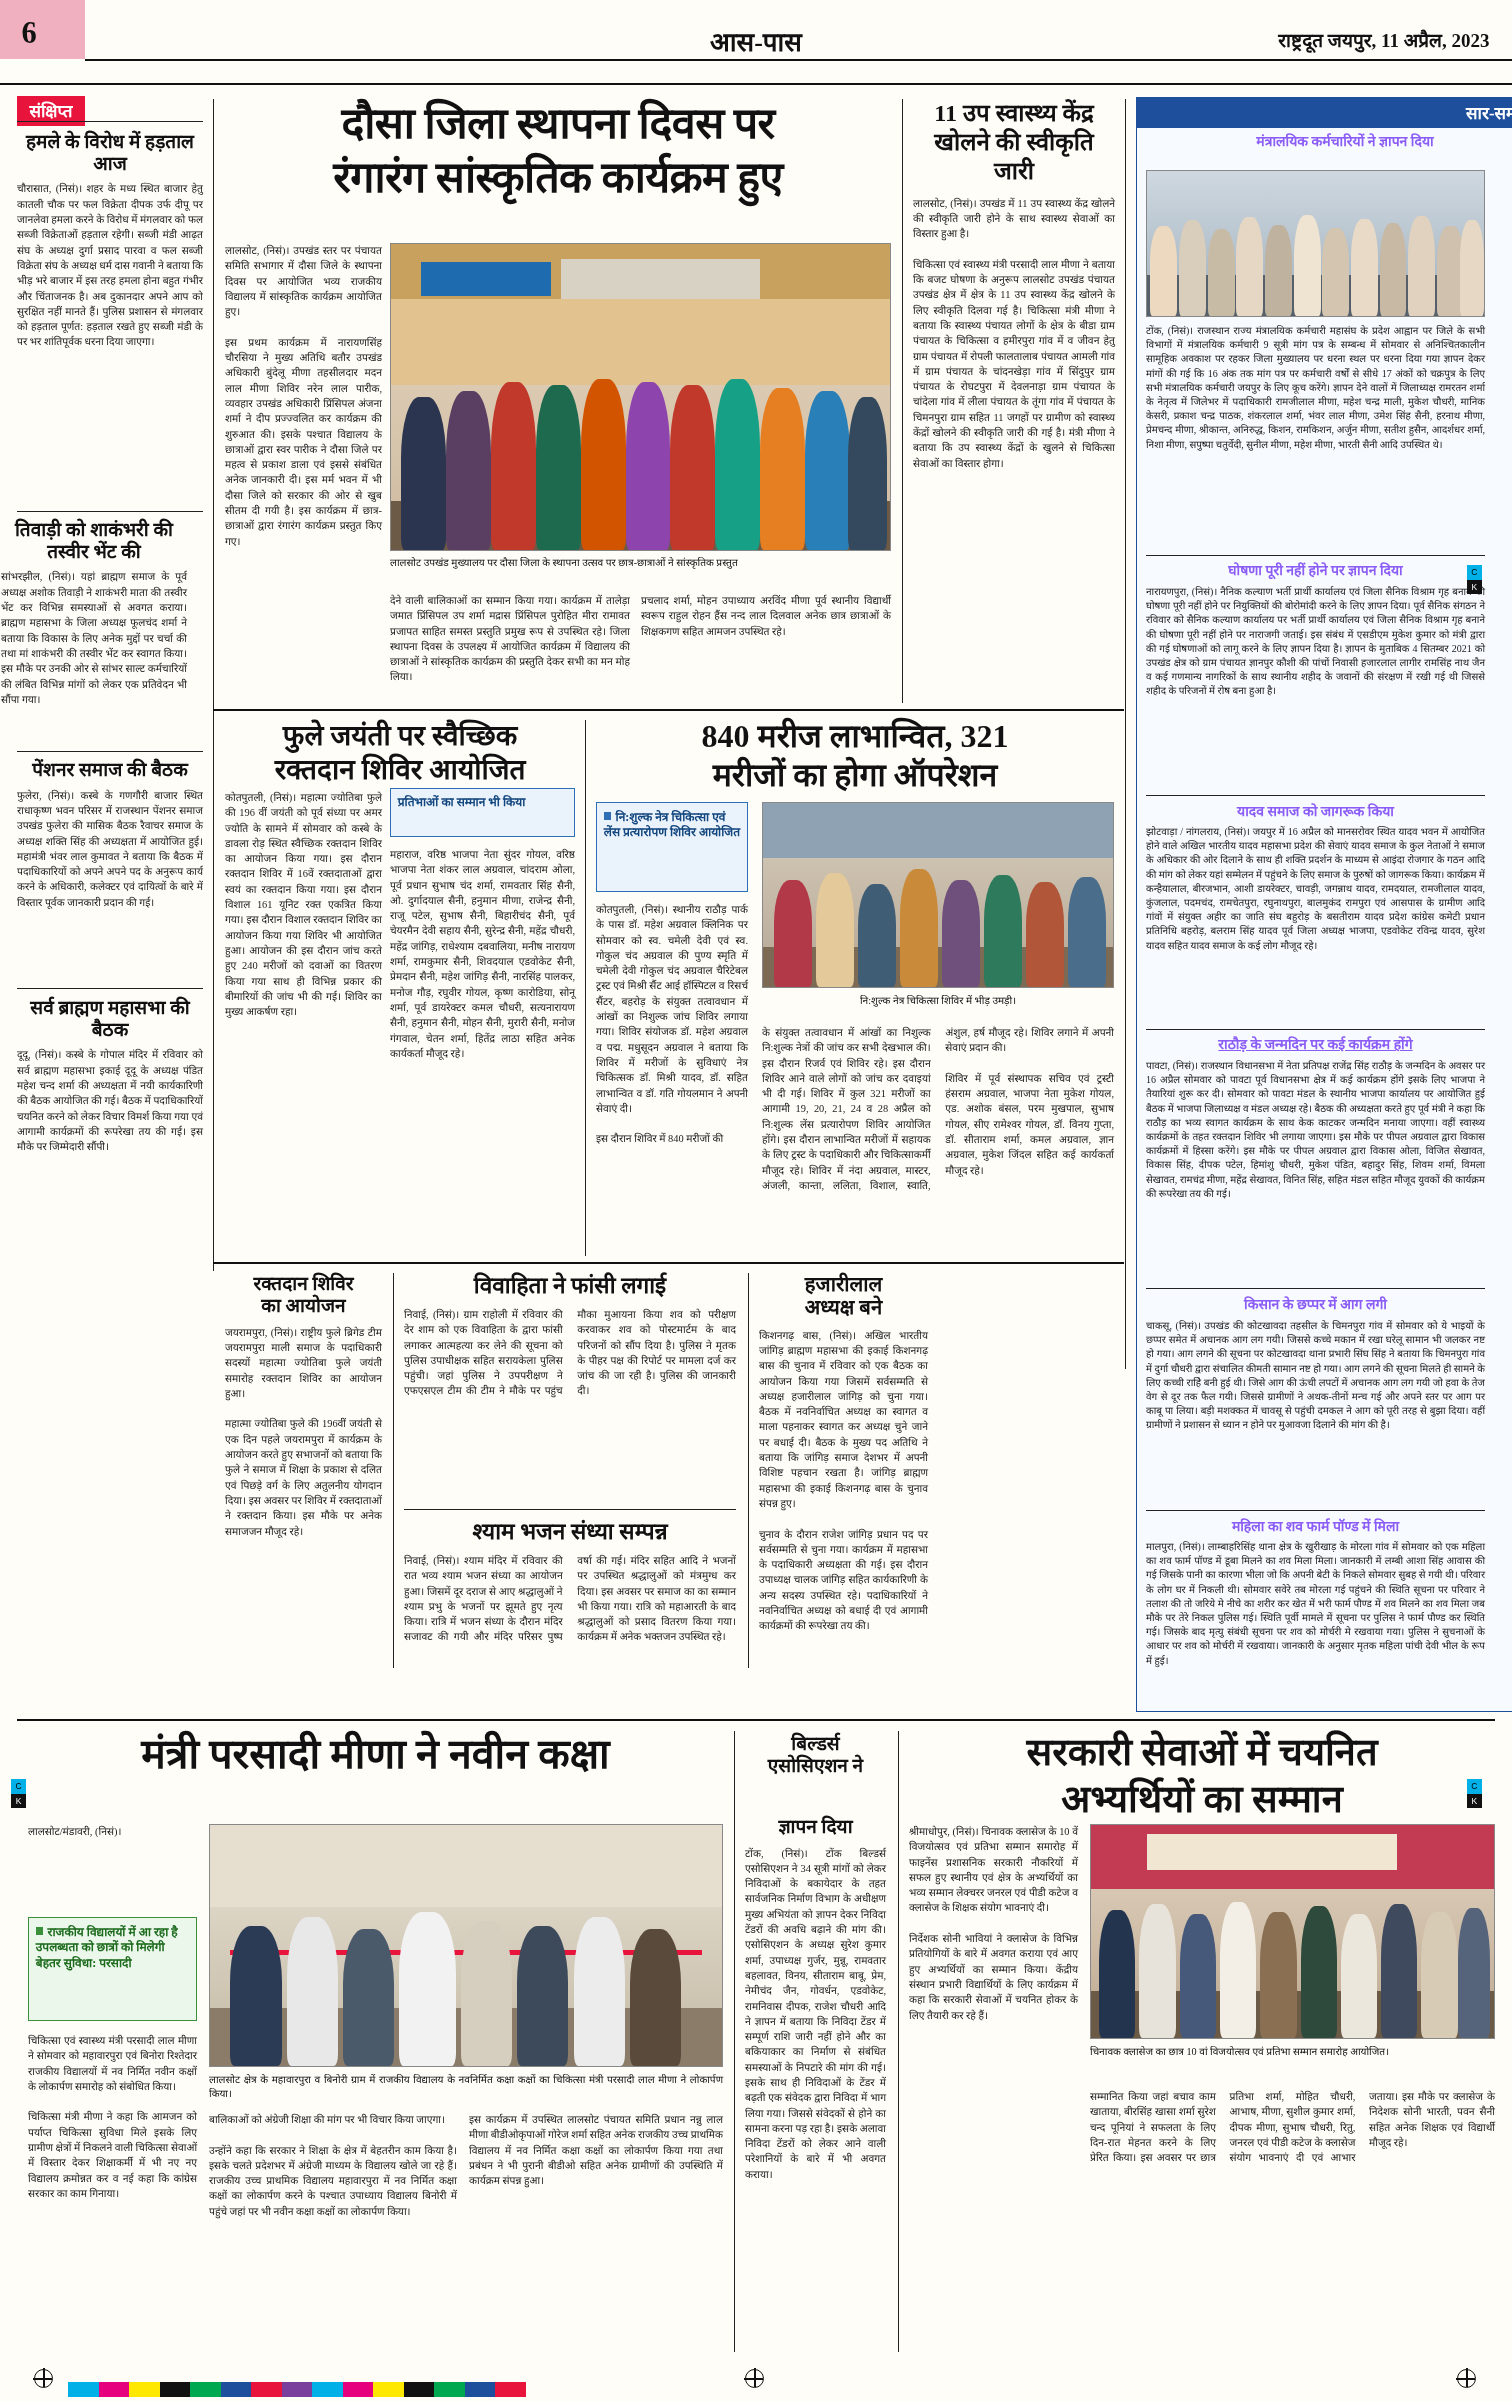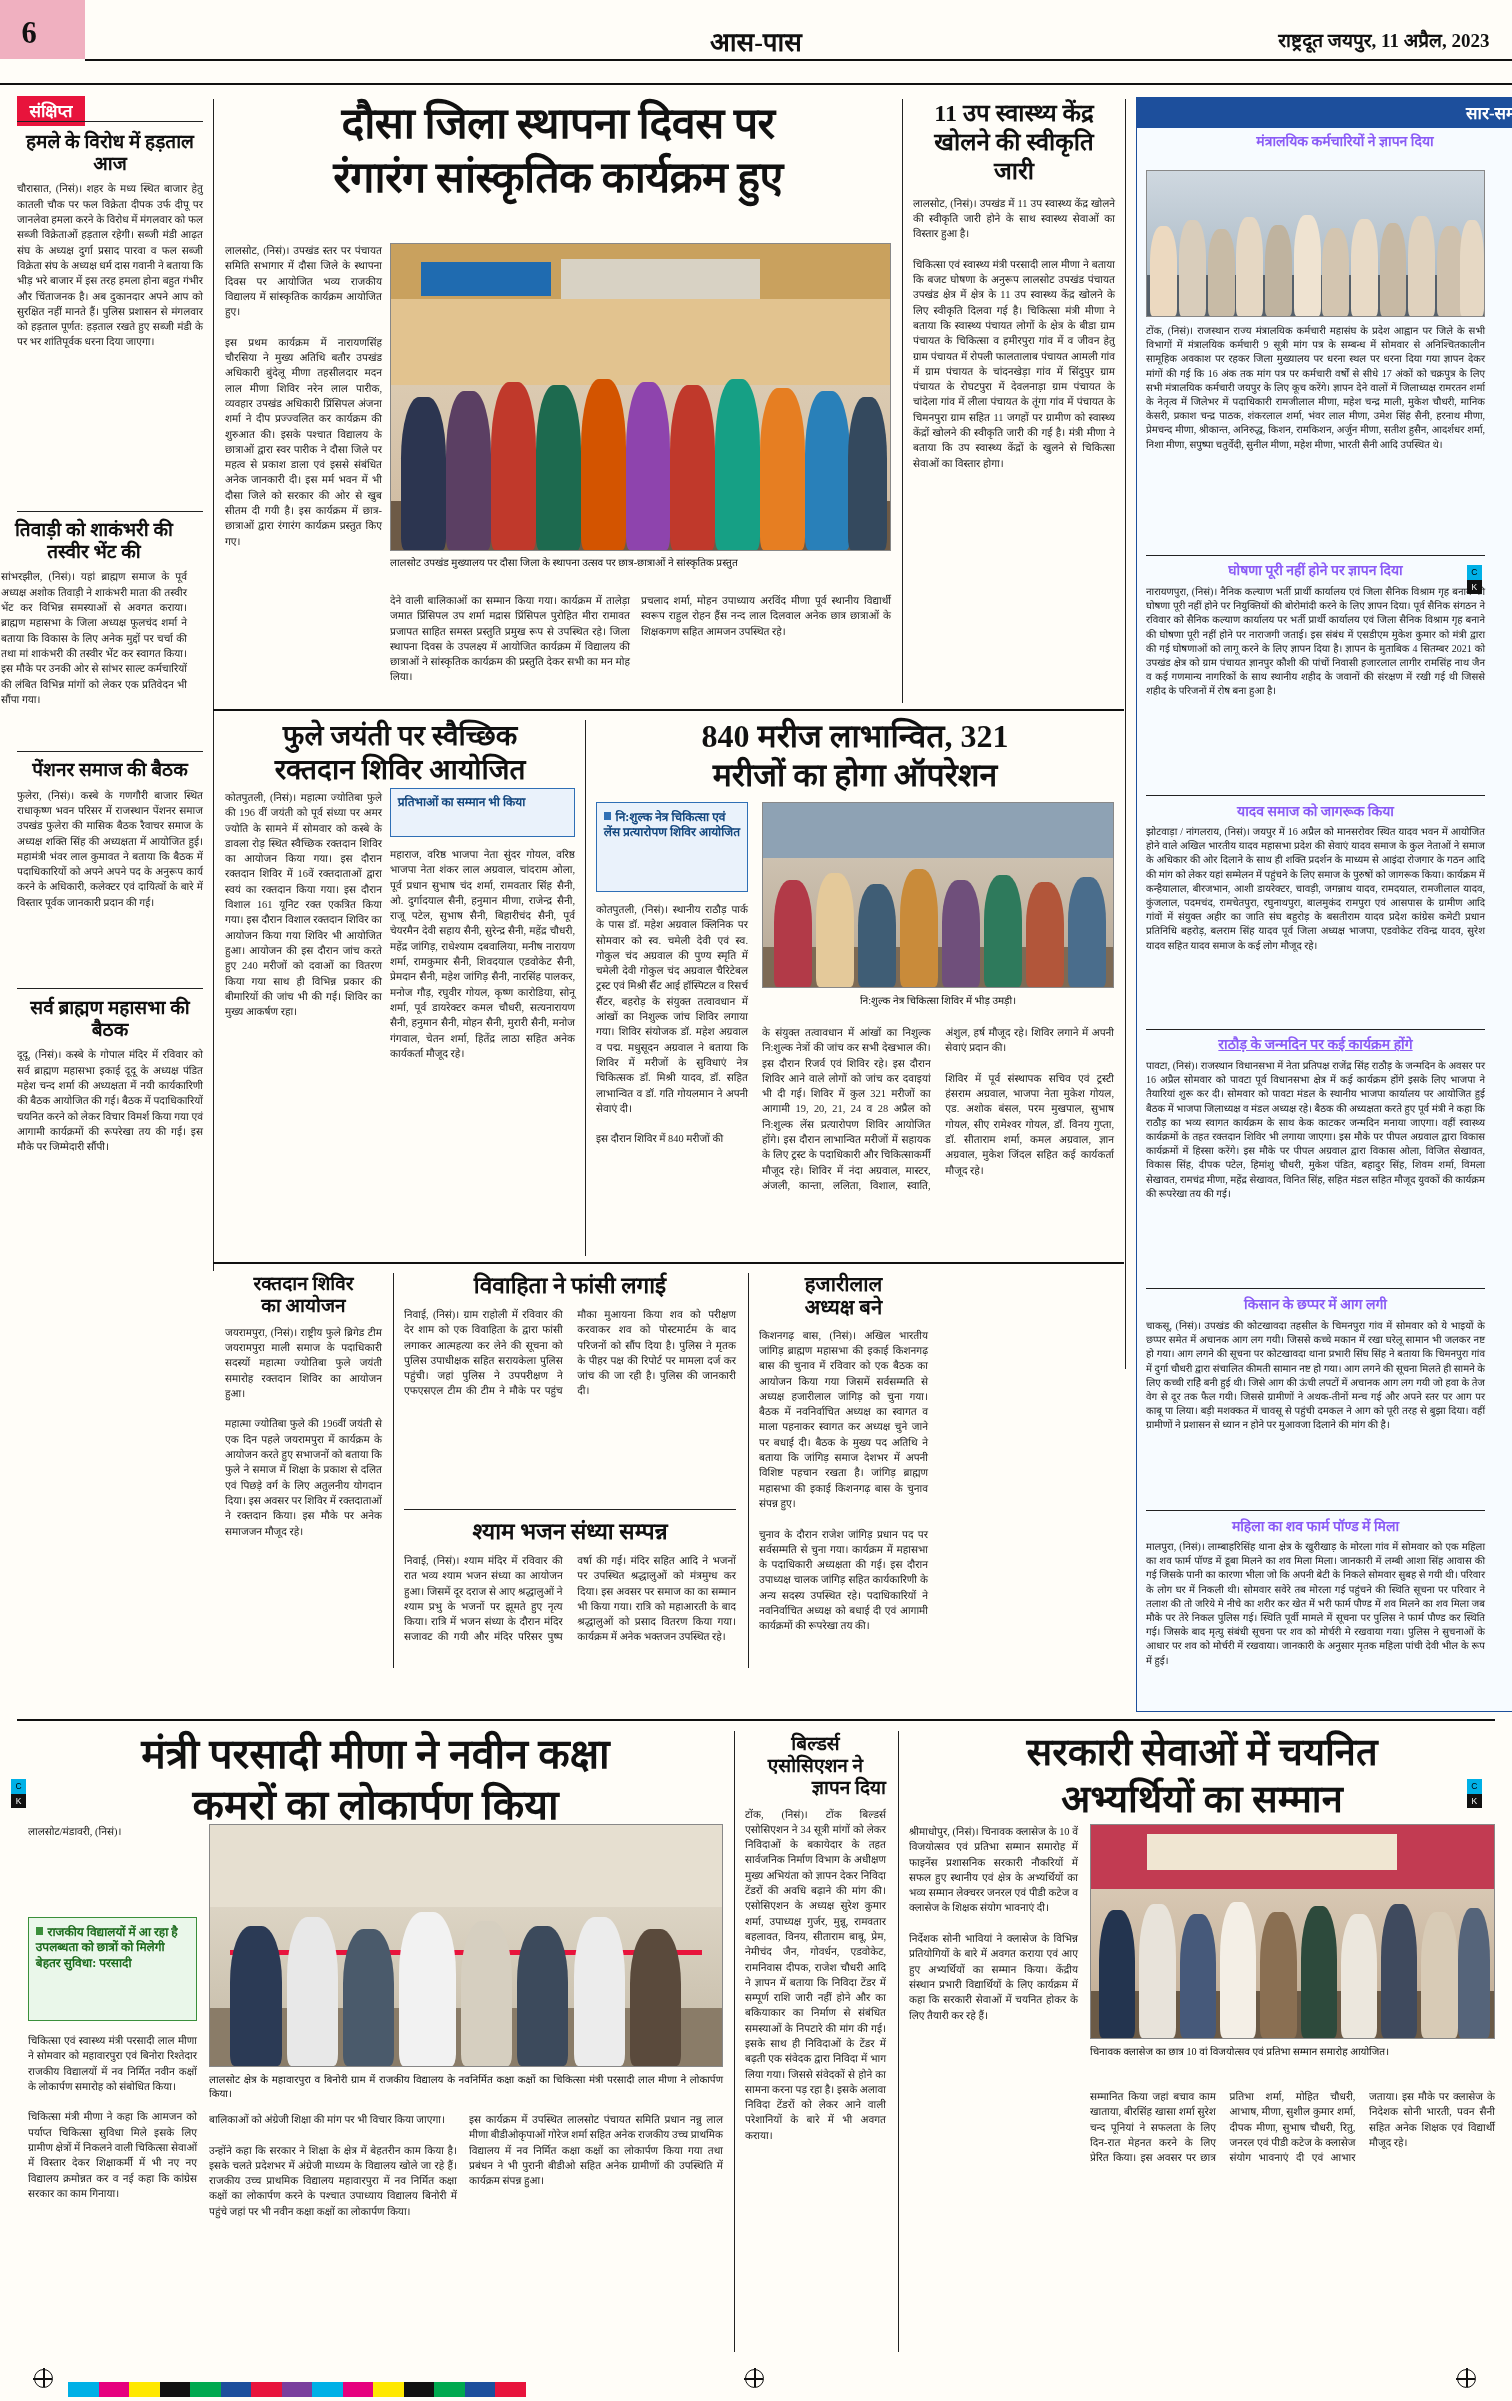--- a/index.html
+++ b/index.html
@@ -319,21 +319,20 @@
     <div class="hl" style="font-size:20.3px;text-align:center;">अध्यक्ष बने</div>
     <div class="body-txt" style="margin-top:8px;">किशनगढ़ बास, (निसं)। अखिल भारतीय जांगिड़ ब्राह्मण महासभा की इकाई किशनगढ़ बास की चुनाव में रविवार को एक बैठक का आयोजन किया गया जिसमें सर्वसम्मति से अध्यक्ष हजारीलाल जांगिड़ को चुना गया। बैठक में नवनिर्वाचित अध्यक्ष का स्वागत व माला पहनाकर स्वागत कर अध्यक्ष चुने जाने पर बधाई दी। बैठक के मुख्य पद अतिथि ने बताया कि जांगिड़ समाज देशभर में अपनी विशिष्ट पहचान रखता है। जांगिड़ ब्राह्मण महासभा की इकाई किशनगढ़ बास के चुनाव संपन्न हुए।
 
 चुनाव के दौरान राजेश जांगिड़ प्रधान पद पर सर्वसम्मति से चुना गया। कार्यक्रम में महासभा के पदाधिकारी अध्यक्षता की गई। इस दौरान उपाध्यक्ष चालक जांगिड़ सहित कार्यकारिणी के अन्य सदस्य उपस्थित रहे। पदाधिकारियों ने नवनिर्वाचित अध्यक्ष को बधाई दी एवं आगामी कार्यक्रमों की रूपरेखा तय की।</div>
   </div>
 
   <div class="hr-thick" style="left:17px;top:1719px;width:1478px;"></div>
 
   <div style="position:absolute;left:28px;top:1731px;width:695px;">
     <div class="hl" style="font-size:41px;text-align:center;">मंत्री परसादी मीणा ने नवीन कक्षा</div>
-    <div class="hl" style="font-size:41px;text-align:center;margin-top:3.4px;">कमरों का लोकार्पण किया</div>
   </div>
 
   <div class="photo" style="left:209px;top:1824px;width:514px;height:243px;">
     <div style="position:absolute;inset:0;background:linear-gradient(#e9e2d4,#c3b9a5);"></div>
     <div style="position:absolute;left:0;top:0;width:100%;height:34%;background:#e6dfd0;"></div>
     <div style="position:absolute;left:0;bottom:0;width:100%;height:24%;background:#8a7c68;"></div>
     <div style="position:absolute;left:4%;top:52%;width:92%;height:4.5px;background:#e8143c;"></div>
     <div class="ppl" style="left:4%;width:10%;height:58%;background:#2b3a55;"></div>
     <div class="ppl" style="left:15%;width:10%;height:62%;background:#e8e8e8;"></div>
     <div class="ppl" style="left:26%;width:10%;height:57%;background:#4a5a6b;"></div>
@@ -360,21 +359,21 @@
   <div class="body-txt" style="position:absolute;left:209px;top:2112px;width:248px;">बालिकाओं को अंग्रेजी शिक्षा की मांग पर भी विचार किया जाएगा।
 
 उन्होंने कहा कि सरकार ने शिक्षा के क्षेत्र में बेहतरीन काम किया है। इसके चलते प्रदेशभर में अंग्रेजी माध्यम के विद्यालय खोले जा रहे हैं। राजकीय उच्च प्राथमिक विद्यालय महावारपुरा में नव निर्मित कक्षा कक्षों का लोकार्पण करने के पश्चात उपाध्याय विद्यालय बिनोरी में पहुंचे जहां पर भी नवीन कक्षा कक्षों का लोकार्पण किया।</div>
   <div class="body-txt" style="position:absolute;left:469px;top:2112px;width:254px;">इस कार्यक्रम में उपस्थित लालसोट पंचायत समिति प्रधान नन्नु लाल मीणा बीडीओकृपाओं गोरेज शर्मा सहित अनेक राजकीय उच्च प्राथमिक विद्यालय में नव निर्मित कक्षा कक्षों का लोकार्पण किया गया तथा प्रबंधन ने भी पुरानी बीडीओ सहित अनेक ग्रामीणों की उपस्थिति में कार्यक्रम संपन्न हुआ।</div>
 
   <div class="col-rule" style="left:734px;top:1731px;height:621px;"></div>
 
   <div style="position:absolute;left:745px;top:1733px;width:141px;">
     <div class="hl" style="font-size:19px;text-align:center;">बिल्डर्स</div>
     <div class="hl" style="font-size:19px;text-align:center;">एसोसिएशन ने</div>
-    <div class="hl" style="font-size:19px;text-align:right;">ज्ञापन दिया</div>
+    <div class="hl" style="font-size:19px;text-align:center;margin-top:39px;">ज्ञापन दिया</div>
     <div class="body-txt" style="margin-top:8px;">टोंक, (निसं)। टोंक बिल्डर्स एसोसिएशन ने 34 सूत्री मांगों को लेकर निविदाओं के बकायेदार के तहत सार्वजनिक निर्माण विभाग के अधीक्षण मुख्य अभियंता को ज्ञापन देकर निविदा टेंडरों की अवधि बढ़ाने की मांग की। एसोसिएशन के अध्यक्ष सुरेश कुमार शर्मा, उपाध्यक्ष गुर्जर, मुन्नू, रामवतार बहलावत, विनय, सीताराम बाबू, प्रेम, नेमीचंद जैन, गोवर्धन, एडवोकेट, रामनिवास दीपक, राजेश चौधरी आदि ने ज्ञापन में बताया कि निविदा टेंडर में सम्पूर्ण राशि जारी नहीं होने और का बकियाकार का निर्माण से संबंधित समस्याओं के निपटारे की मांग की गई। इसके साथ ही निविदाओं के टेंडर में बढ़ती एक संवेदक द्वारा निविदा में भाग लिया गया। जिससे संवेदकों से होने का सामना करना पड़ रहा है। इसके अलावा निविदा टेंडरों को लेकर आने वाली परेशानियों के बारे में भी अवगत कराया।</div>
   </div>
 
   <div class="col-rule" style="left:898px;top:1731px;height:621px;"></div>
 
   <div style="position:absolute;left:909px;top:1731px;width:586px;">
     <div class="hl" style="font-size:38px;text-align:center;">सरकारी सेवाओं में चयनित</div>
     <div class="hl" style="font-size:38px;text-align:center;margin-top:3.4px;">अभ्यर्थियों का सम्मान</div>
   </div>
 

